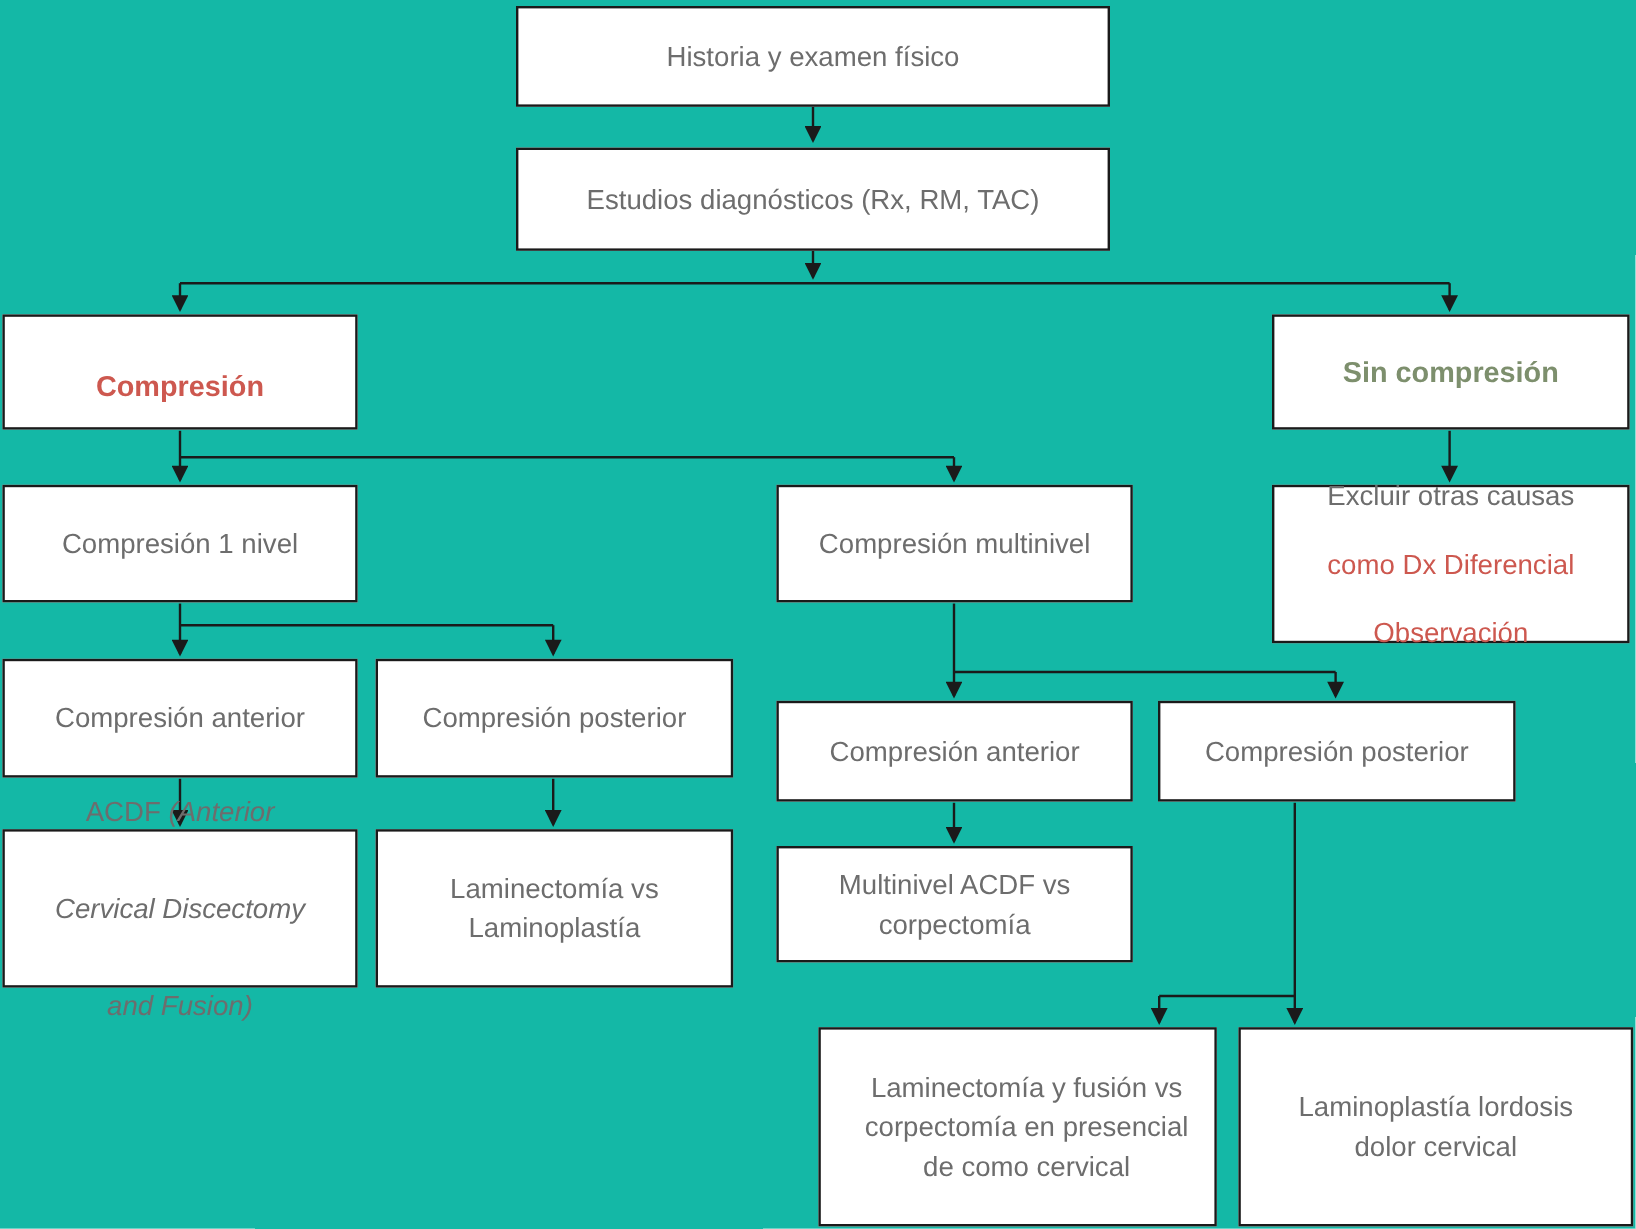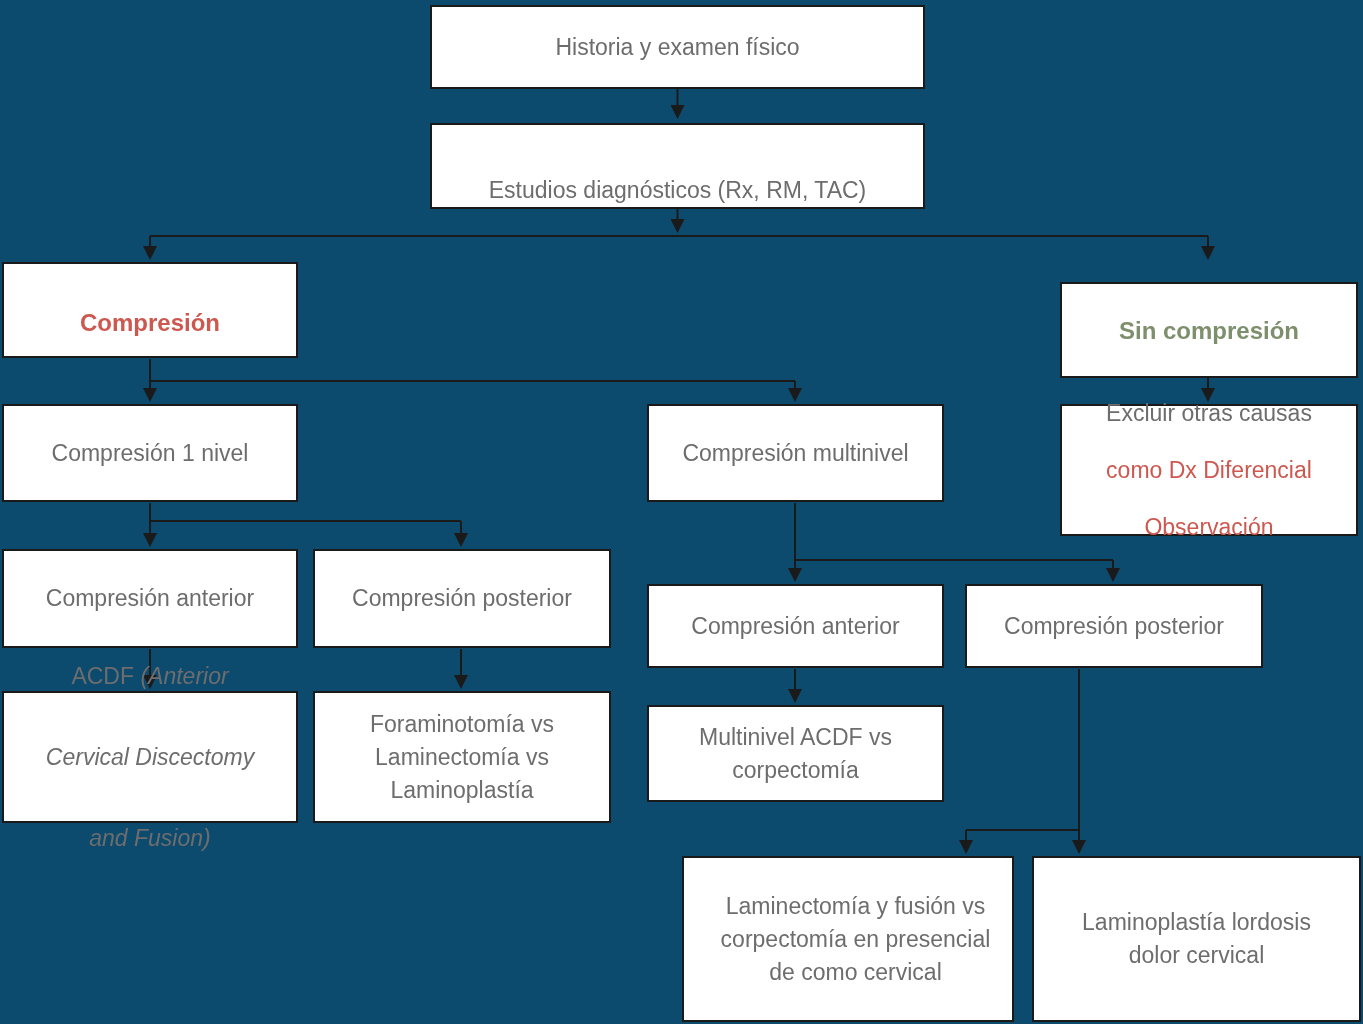--- a/index.html
+++ b/index.html
@@ -4,21 +4,21 @@
 <style>
   html, body {
     margin: 0;
     padding: 0;
     background: #ffffff;
   }
   .canvas {
     position: relative;
     width: 1363px;
     height: 1024px;
-    background: #0c4a6e;
+    background: #14b8a6;
     font-family: "Liberation Sans", sans-serif;
     overflow: hidden;
   }
   .connector-layer {
     position: absolute;
     left: 0;
     top: 0;
     width: 1363px;
     height: 1024px;
     z-index: 0;
@@ -52,23 +52,23 @@
   .emph {
     font-weight: bold;
     font-size: 24px;
   }
   .accent-red  { color: var(--emphasis-red, #cd584f); margin-top: 24px; }
   .accent-green{ color: var(--emphasis-green, #7d8f6d); }
   .italic { font-style: italic; }
 
   
   .n-historia        { left: 430px;  top: 5px;   width: 495px; height: 84px; }
-  .n-estudios        { left: 430px;  top: 123px; width: 495px; height: 86px; justify-content: flex-end; }
+  .n-estudios        { left: 430px;  top: 123px; width: 495px; height: 86px; }
   .n-compresion      { left: 2px;    top: 262px; width: 296px; height: 96px; }
-  .n-sin-compresion  { left: 1060px; top: 262px; width: 298px; height: 96px; margin-top: 20px; }
+  .n-sin-compresion  { left: 1060px; top: 262px; width: 298px; height: 96px; }
   .n-comp-1-nivel    { left: 2px;    top: 404px; width: 296px; height: 98px; }
   .n-comp-multinivel { left: 647px;  top: 404px; width: 297px; height: 98px; }
   .n-excluir         { left: 1060px; top: 404px; width: 298px; height: 132px; }
   .n-comp-anterior-1 { left: 2px;    top: 549px; width: 296px; height: 99px; }
   .n-comp-posterior-1{ left: 313px;  top: 549px; width: 298px; height: 99px; }
   .n-acdf            { left: 2px;    top: 691px; width: 296px; height: 132px; gap: 48px; }
   .n-foraminotomia   { left: 313px;  top: 691px; width: 298px; height: 132px; }
   .n-comp-anterior-2 { left: 647px;  top: 584px; width: 297px; height: 84px; }
   .n-comp-posterior-2{ left: 965px;  top: 584px; width: 298px; height: 84px; }
   .n-multinivel-acdf { left: 647px;  top: 705px; width: 297px; height: 97px; }
@@ -159,21 +159,20 @@
   <div class="node n-acdf">
     <div class="line">
       <span>ACDF</span>
       <span class="italic">(Anterior</span>
     </div>
     <div class="line italic">Cervical Discectomy</div>
     <div class="line italic">and Fusion)</div>
   </div>
 
   <div class="node n-foraminotomia">
-    <div class="line">Foraminotomía vs</div>
     <div class="line">Laminectomía vs</div>
     <div class="line">Laminoplastía</div>
   </div>
 
   <div class="node n-comp-anterior-2">
     <span class="label">Compresión anterior</span>
   </div>
 
   <div class="node n-comp-posterior-2">
     <span class="label">Compresión posterior</span>

